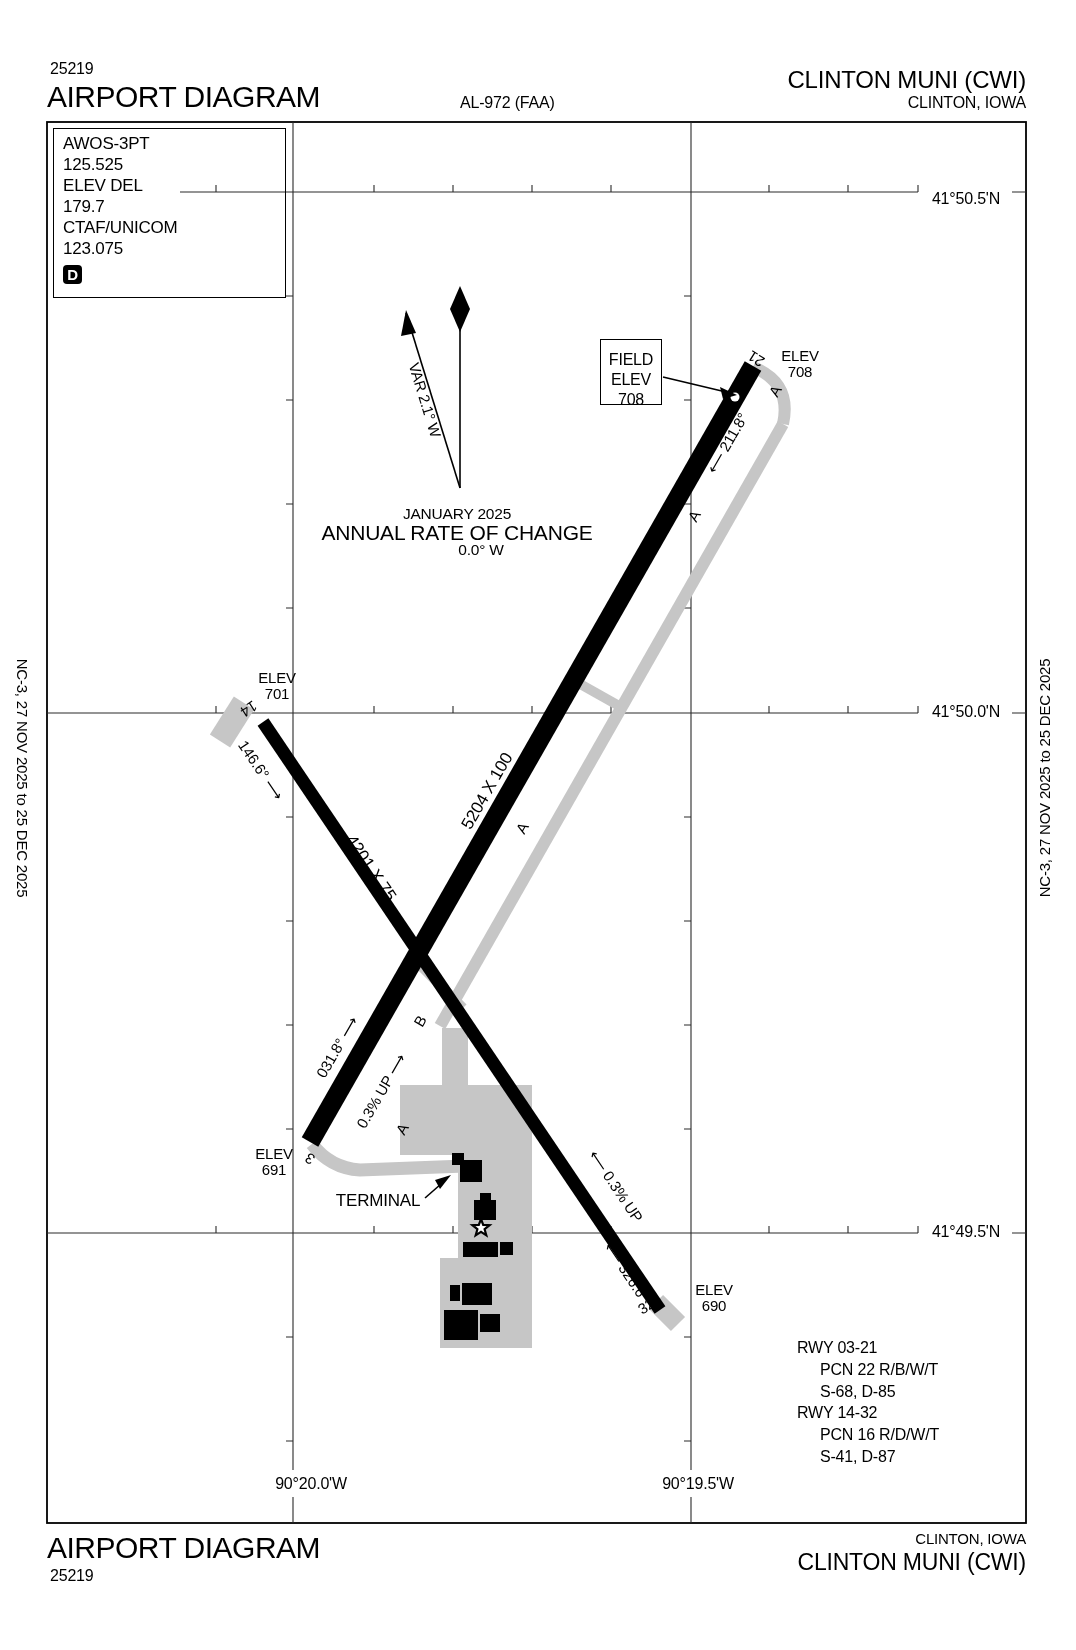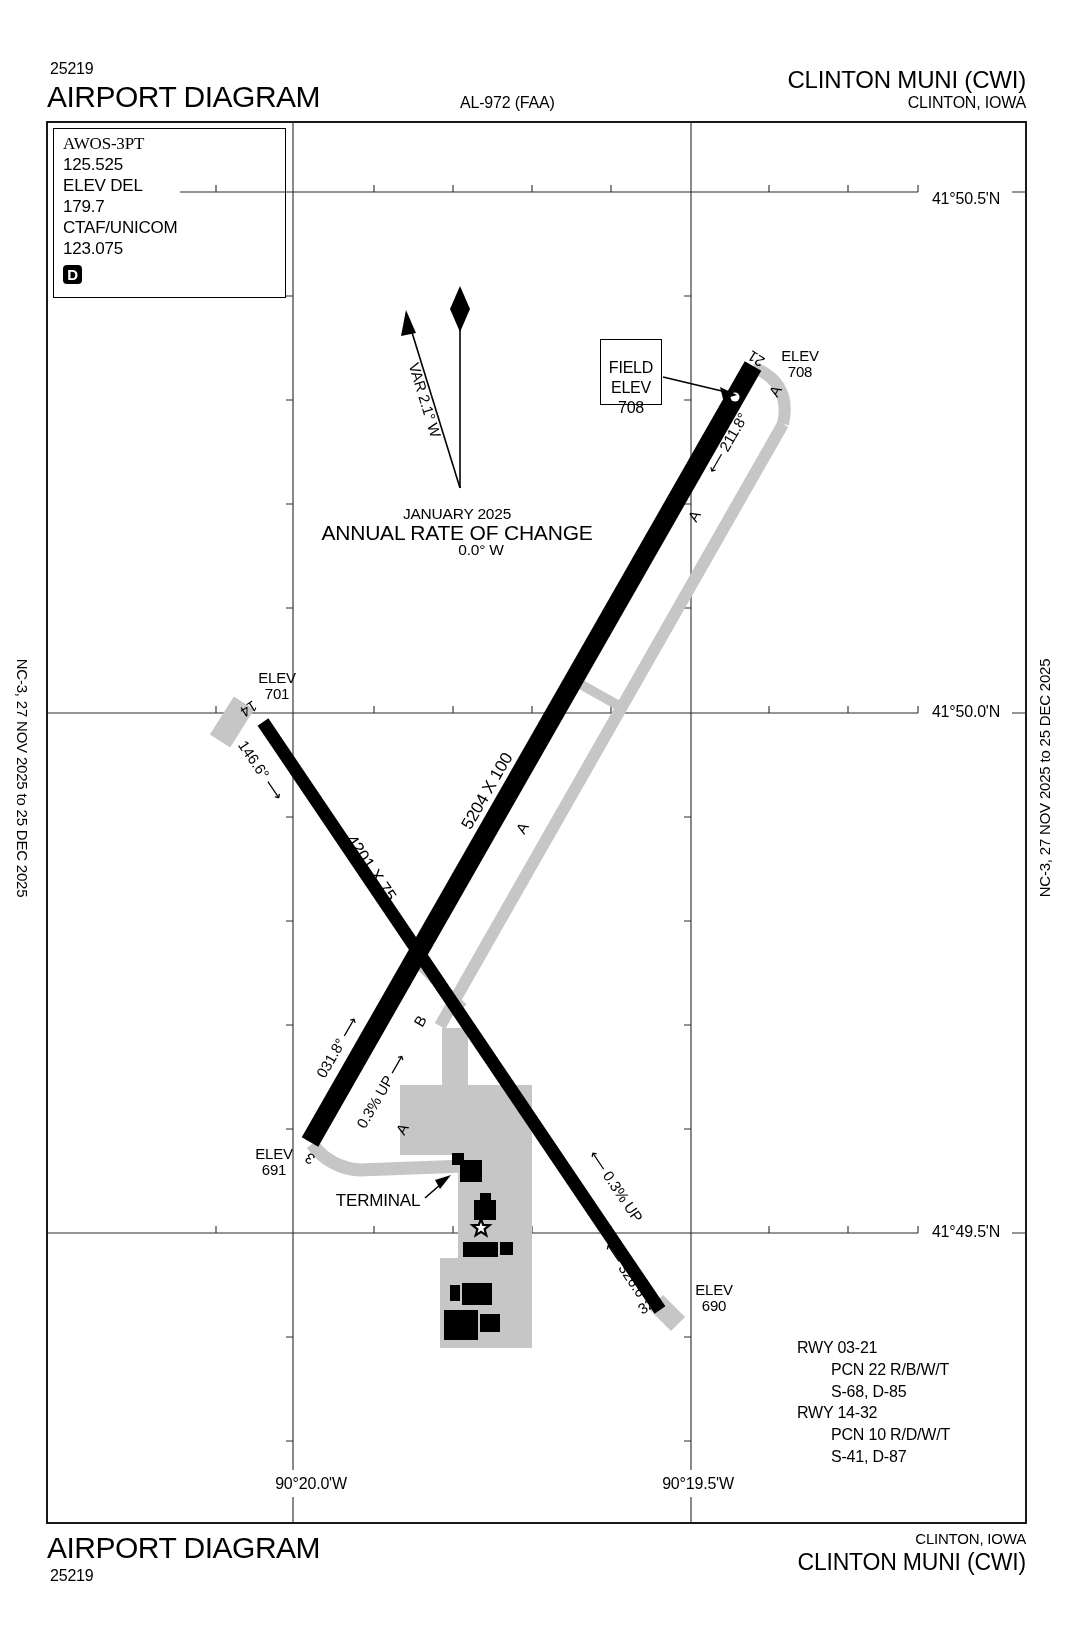--- a/index.html
+++ b/index.html
@@ -10,30 +10,30 @@
   }
   svg{position:absolute;left:0;top:0;}
   .L{position:absolute;transform:translate(-50%,-50%);white-space:nowrap;
      font-size:16px;line-height:1;z-index:3;}
   .L2{position:absolute;transform:translate(-50%,-50%);text-align:center;
       font-size:15px;line-height:16px;white-space:nowrap;z-index:3;}
   .hdr{position:absolute;z-index:3;}
   .commbox{position:absolute;left:53px;top:128px;width:231px;height:168px;
       border:1.6px solid #000;z-index:4;background:transparent;}
   .commbox .cl{font-size:17px;line-height:21px;margin-left:9px;}
-  .commbox .cl:first-child{margin-top:4px;font-family:Liberation Serif, serif;}
+  .commbox .cl:first-child{margin-top:4px;}
   .dsym{width:19px;height:19px;background:#000;border-radius:4px;color:#fff;
       font-weight:bold;font-size:15px;text-align:center;line-height:19px;
       margin:6px 0 0 9px;}
   .fieldbox{position:absolute;left:600px;top:339px;width:62px;height:66px;
       border:1.6px solid #000;z-index:4;text-align:center;font-size:16px;
-      line-height:20px;padding-top:18px;box-sizing:border-box;background:#fff;}
+      line-height:20px;padding-top:10px;box-sizing:border-box;background:#fff;}
   .rwynum{font-size:15px;}
   .rinfo{position:absolute;left:797px;top:1337px;z-index:3;font-size:16px;line-height:21.8px;}
-  .rinfo .ind{margin-left:34px;}
+  .rinfo .ind{margin-left:23px;}
   .vmargin{position:absolute;white-space:nowrap;font-size:15px;z-index:3;}
 </style>
 </head>
 <body>
 
 <div class="page">
 
   <svg width="1076" height="1650" viewBox="0 0 1076 1650">
 
     <rect x="47" y="122" width="979" height="1401" fill="none" stroke="#000" stroke-width="1.8"></rect>
@@ -180,21 +180,21 @@
   <div class="L" style="left:420px;top:1021px;font-size:15px;transform:translate(-50%,-50%) rotate(-60deg);">B</div>
   <div class="L" style="left:402px;top:1129px;font-size:15px;transform:translate(-50%,-50%) rotate(-60deg);">A</div>
 
   <div class="L" style="left:378px;top:1200px;font-size:17px;">TERMINAL</div>
 
   <div class="rinfo">
     <div>RWY 03-21</div>
     <div class="ind">PCN 22 R/B/W/T</div>
     <div class="ind">S-68, D-85</div>
     <div>RWY 14-32</div>
-    <div class="ind">PCN 10 R/D/W/T</div>
+    <div class="ind">PCN 16 R/D/W/T</div>
     <div class="ind">S-41, D-87</div>
   </div>
 
   <div class="vmargin" style="left:22px;top:778px;transform:translate(-50%,-50%) rotate(90deg);">NC-3, 27 NOV 2025 to 25 DEC 2025</div>
   <div class="vmargin" style="left:1044px;top:778px;transform:translate(-50%,-50%) rotate(-90deg);">NC-3, 27 NOV 2025 to 25 DEC 2025</div>
 
   <div class="hdr" style="left:47px;top:1531px;font-size:30px;letter-spacing:-0.5px;">AIRPORT DIAGRAM</div>
   <div class="hdr" style="left:50px;top:1567px;font-size:16px;">25219</div>
   <div class="hdr" style="right:50px;top:1530px;font-size:15px;text-align:right;">CLINTON, IOWA</div>
   <div class="hdr" style="right:50px;top:1549px;font-size:23px;text-align:right;">CLINTON MUNI (CWI)</div>

